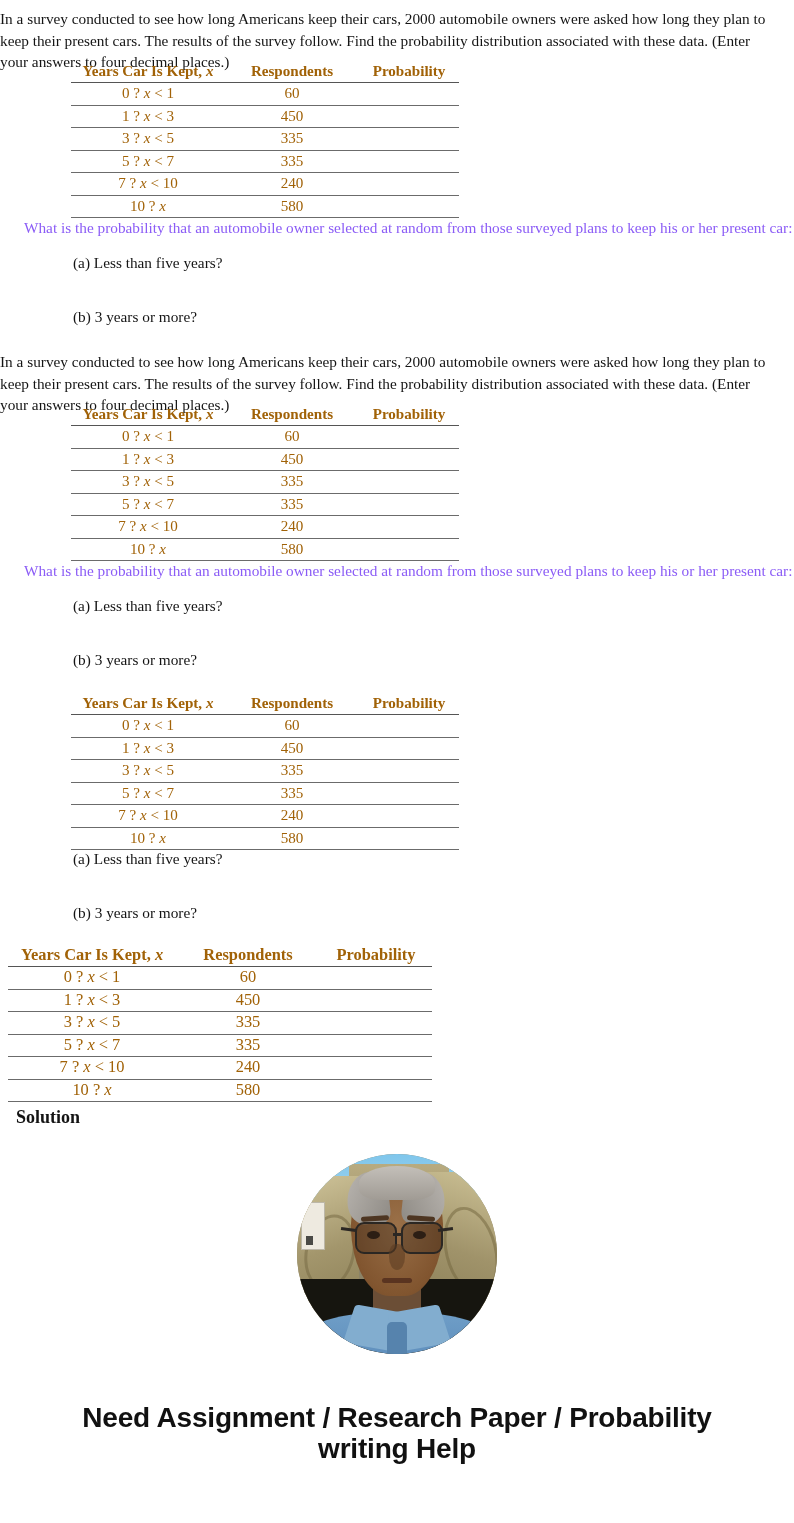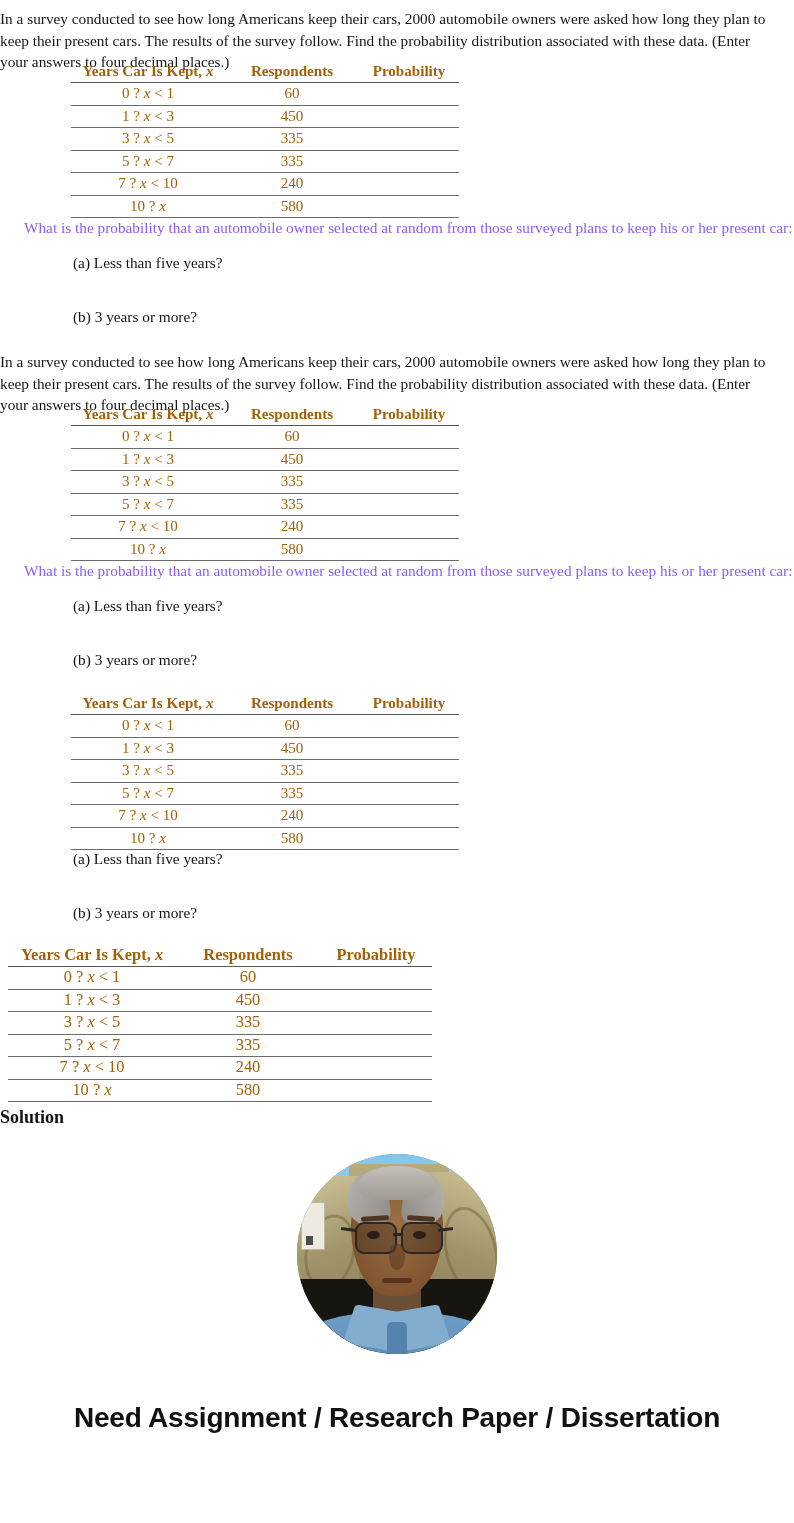--- a/index.html
+++ b/index.html
@@ -80,21 +80,21 @@
   .tbl .ital { font-style: italic; }
 
   .tbl-wide { font-size: 16.4px; }
   .tbl-wide .c-range { width: 156px; }
   .tbl-wide .c-resp  { width: 132px; }
   .tbl-wide .c-prob  { width: 100px; }
 
   
   .solution-clip {
     position: absolute;
-    left: 0;
+    left: 16px;
     top: 1110px;
     width: 300px;
     height: 14px;
     overflow: hidden;
   }
   .solution-clip span {
     display: block;
     font-size: 18px;
     font-weight: bold;
     line-height: 21px;
@@ -456,16 +456,17 @@
     <div class="av-layer av-glassL"></div>
     <div class="av-layer av-glassR"></div>
     <div class="av-layer av-bridge"></div>
     <div class="av-layer av-armL"></div>
     <div class="av-layer av-armR"></div>
     <div class="av-layer av-nose"></div>
     <div class="av-layer av-mouth"></div>
   </div>
 
   <div class="footer footer-l1">
-    <span>Need Assignment / Research Paper / Dissertation</span><br>
+    <span>Need Assignment / Research Paper / Probability</span><br>
+    <span>writing Help</span>
   </div>
 
 </div>
 
 </body></html>

